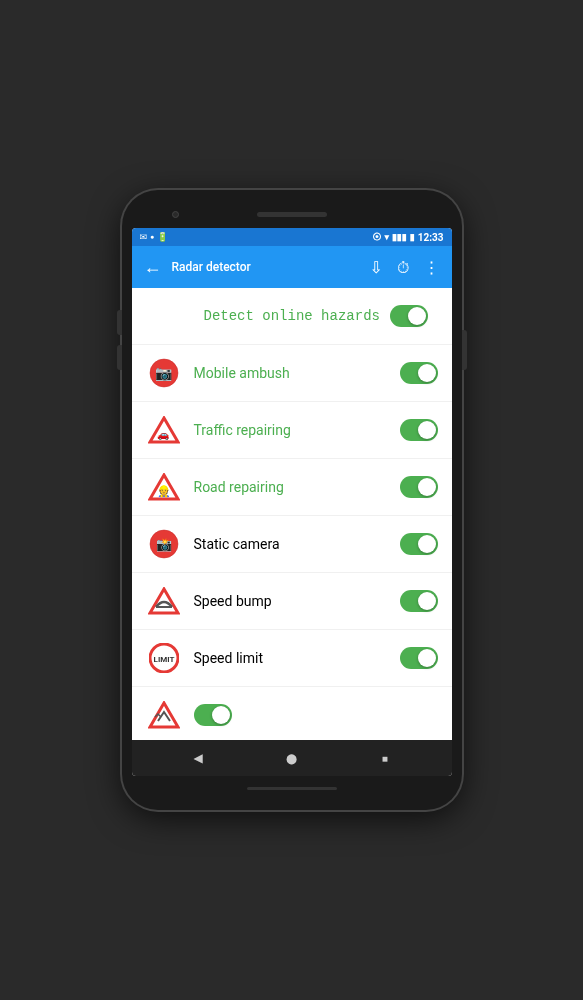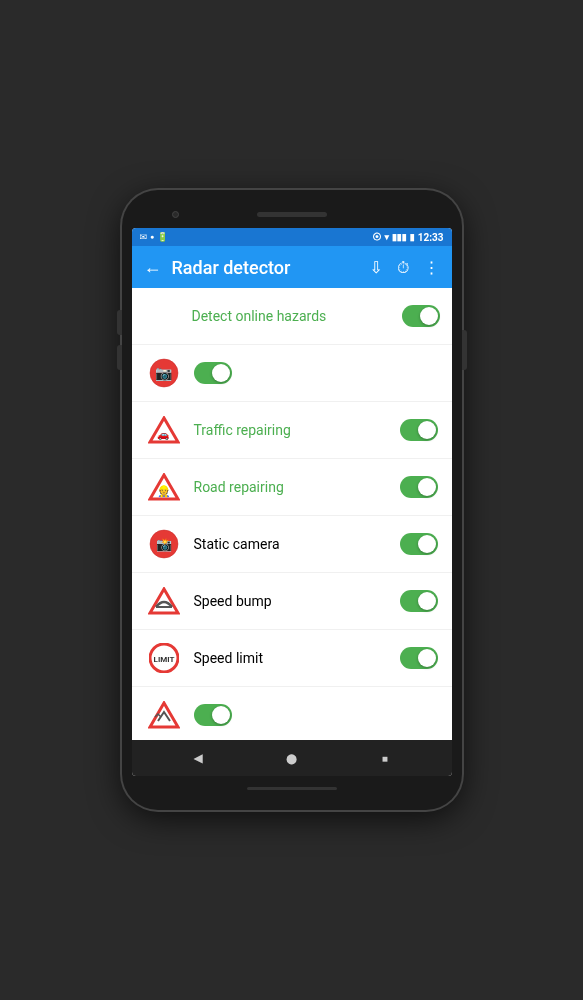--- a/index.html
+++ b/index.html
@@ -91,21 +91,21 @@
       background: #2196f3;
       color: #fff;
       height: 42px;
       display: flex;
       align-items: center;
       padding: 0 12px;
       gap: 10px;
     }
 
     .app-bar-title {
-      font-size: 18px;
+      font-size: 12px;
       font-weight: 500;
       flex: 1;
     }
 
     .app-bar-icons {
       display: flex;
       gap: 14px;
       align-items: center;
     }
 
@@ -125,21 +125,22 @@
     
     .setting-row {
       display: flex;
       align-items: center;
       padding: 10px 14px;
       border-bottom: 1px solid #f0f0f0;
       min-height: 52px;
     }
 
     .setting-row.online-hazards {
-      padding: 10px 12px;
+      padding: 10px 24px;
+      font-family: Liberation Mono, monospace;
     }
 
     .row-icon {
       width: 36px;
       height: 36px;
       display: flex;
       align-items: center;
       justify-content: center;
       margin-right: 12px;
       flex-shrink: 0;
@@ -295,20 +296,21 @@
       </div>
 
       <div class="setting-row">
         <div class="row-icon">
           <svg width="30" height="30" viewBox="0 0 30 30">
             <circle cx="15" cy="15" r="14" fill="#e53935" stroke="#c62828" stroke-width="0.5"></circle>
 
             <text x="15" y="20" font-size="14" text-anchor="middle" fill="white">📷</text>
           </svg>
         </div>
+        <span class="row-label green">Mobile ambush</span>
         <div class="toggle"></div>
       </div>
 
       <div class="setting-row">
         <div class="row-icon">
           <svg width="32" height="28" viewBox="0 0 32 28">
             <polygon points="16,2 30,26 2,26" fill="white" stroke="#e53935" stroke-width="3"></polygon>
 
             <text x="16" y="22" font-size="10" text-anchor="middle" fill="#333">🚗</text>
           </svg>

